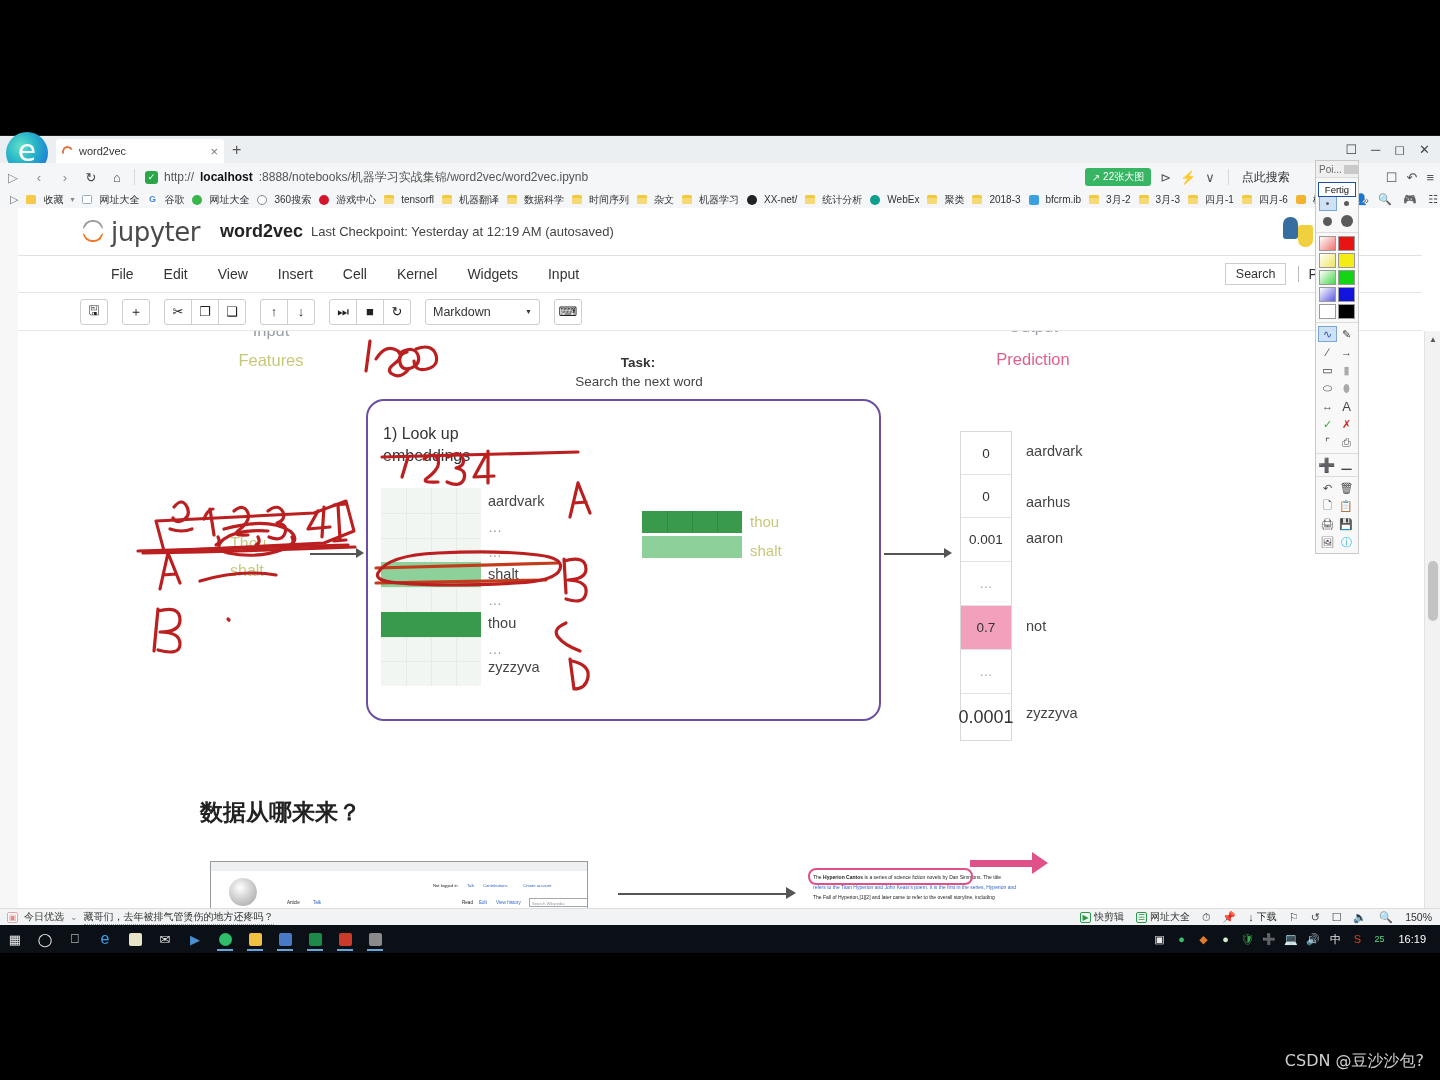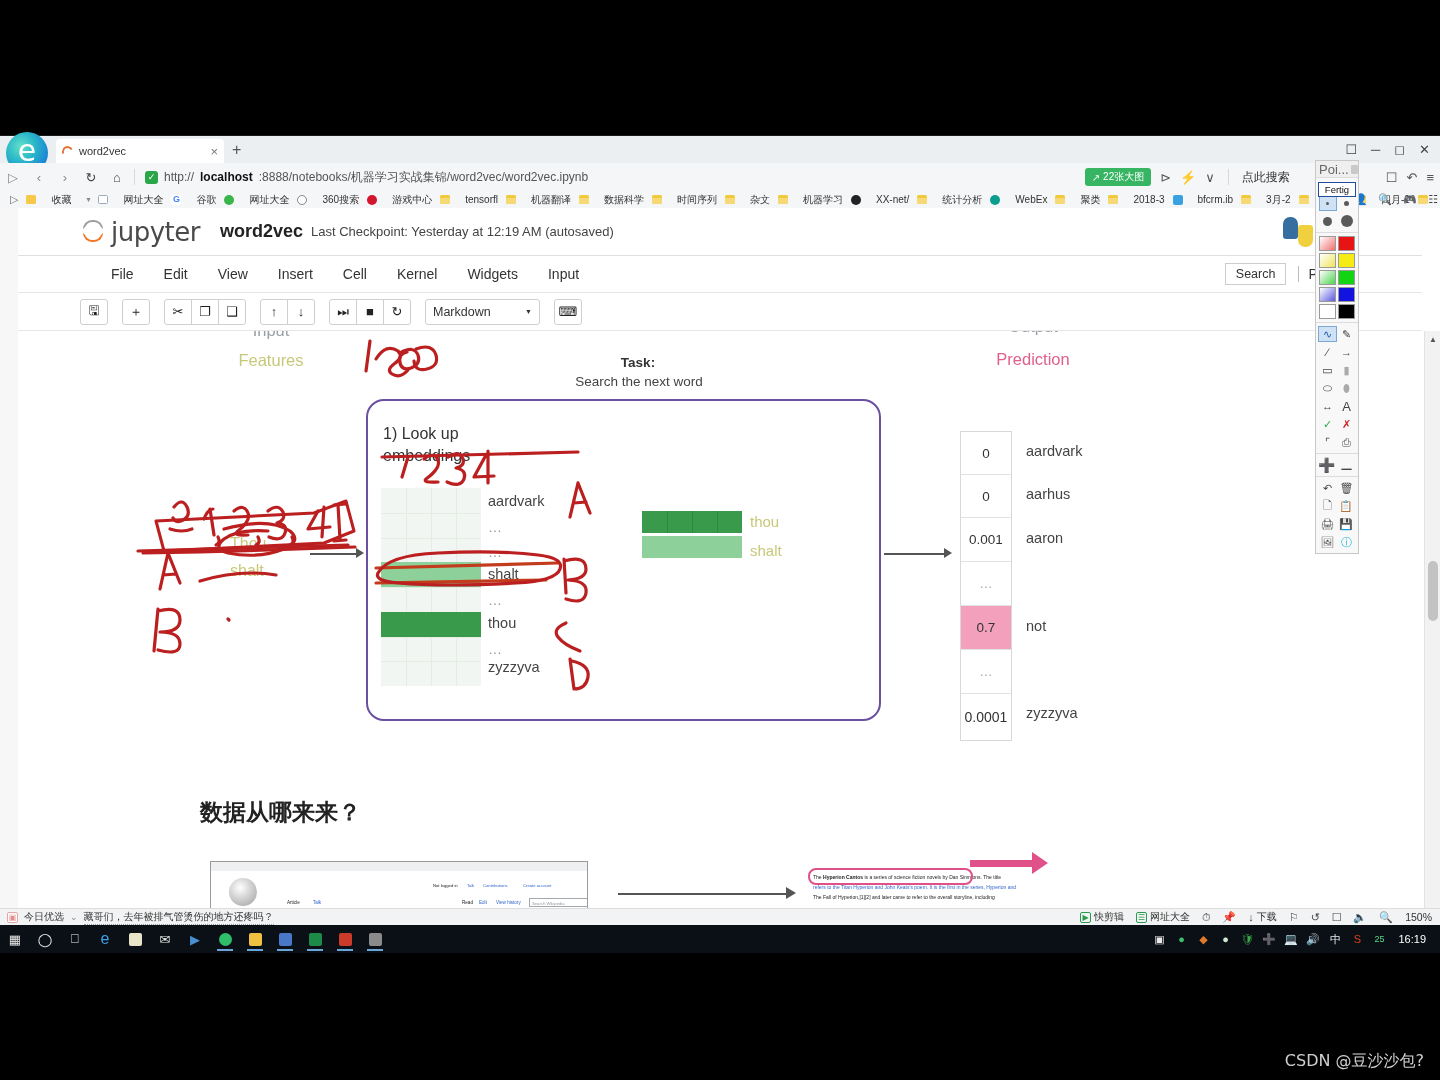--- a/index.html
+++ b/index.html
@@ -48,21 +48,21 @@
   #urlbox b { color:#111; font-weight:700; }
   .addr-right { display:flex; align-items:center; gap:9px; padding-right:6px; }
   .greenpill { background:#37b563; color:#fff; font-size:10px; padding:2px 7px; border-radius:3px;
                display:flex;align-items:center; gap:3px; cursor:pointer; }
   .addr-right .ic { font-size:13px; color:#555; cursor:pointer; }
   .searchhint { font-size:12px; color:#333; cursor:pointer; }
 
   
   #bkbar { position:relative; height:17px; background:#f5f6f7; display:flex; align-items:center;
            gap:8px; padding-left:8px; font-size:10px; color:#333; overflow:hidden; white-space:nowrap;}
-  .bk { display:flex; align-items:center; gap:15px; cursor:pointer; flex:none; }
+  .bk { display:flex; align-items:center; gap:7px; cursor:pointer; flex:none; }
   .bkico { width:10px;height:9px;border-radius:1.5px; flex:none; }
   .bkico.folder{ background:#f6d974; border-top:3px solid #f0c93d;}
   .bkico.g{ background:#fff;color:#4285f4;font-size:9px;font-weight:700;line-height:9px;text-align:center;height:10px;}
   .bkico.green{background:#39b54a;border-radius:50%;height:10px;}
   .bkico.circle{background:#fff;border:1.5px solid #888;border-radius:50%;height:10px;}
   .bkico.red{background:#d3162b;border-radius:50%;height:10px;}
   .bkico.star{background:#f7c948;}
   .bkico.phone{background:#fff;border:1px solid #9ab;}
   .bkico.dark{background:#222;border-radius:50%;height:10px;}
   .bkico.teal{background:#0b9e8e;border-radius:50%;height:10px;}
@@ -196,21 +196,21 @@
   .sb-btn{ display:flex;align-items:center;gap:3px;cursor:pointer;color:#333;}
   .sb-sq{ width:11px;height:11px;border:1px solid #2a9a4a;border-radius:2px;color:#2a9a4a;
           font-size:8px;display:flex;align-items:center;justify-content:center;}
   .sb-ic{ font-size:11px; color:#444; cursor:pointer; }
   .sb-zoom{ font-size:10.5px; color:#333; }
 
   
   #anno{ position:absolute; left:1315px; top:160px; width:44px; background:#f8f8f8;
          border:1px solid #c8c8c8; z-index:50; }
   #anno-title{ height:16px; background:#efefef; display:flex; align-items:center;
-               font-size:13px; color:#666; padding-left:3px; gap:2px; }
+               font-size:10px; color:#666; padding-left:3px; gap:2px; }
   #anno-title .tgrab{ width:15px;height:9px;background:#c9c9c9;border-radius:1px; }
   .fertig{ position:absolute; left:1318px; top:182px; width:38px; height:15px; background:#fff;
            border:1.6px solid #1f4e9c; display:flex;align-items:center;justify-content:center;
            font-size:9.5px;color:#111; z-index:60; cursor:pointer;}
   .anno-sec{ border-top:1px solid #dcdcdc; padding:2px 0; }
   .anno-row{ display:flex; justify-content:space-around; align-items:center; padding:1px 2px; }
   .dotbtn{ width:18px;height:16px;display:flex;align-items:center;justify-content:center;cursor:pointer;}
   .dotbtn.sel{ background:#cfe2f5; border:1px solid #7aa7d6; }
   .dot{ border-radius:50%; background:#5a5a5a; }
   .sw{ width:17px;height:15px; border:1px solid #9a9a9a; cursor:pointer; }
@@ -519,24 +519,24 @@
           <div class="arrow-line" style="left:866px; top:222px; width:62px;"></div>
           <div class="arrow-head" style="left:926px; top:217px;"></div>
 
           <div class="pred-table" style="left:942px; top:100px; width:52px;">
             <div class="pred-cell" style="height:43px;">0</div>
             <div class="pred-cell" style="height:43px;">0</div>
             <div class="pred-cell" style="height:44px;">0.001</div>
             <div class="pred-cell" style="height:44px;color:#aaa;">…</div>
             <div class="pred-cell" style="height:44px;background:#f2a0bb;">0.7</div>
             <div class="pred-cell" style="height:44px;color:#aaa;">…</div>
-            <div class="pred-cell" style="height:46px;font-size:14px;">0.0001</div>
+            <div class="pred-cell" style="height:46px;font-size:18px;">0.0001</div>
           </div>
           <div class="pred-word" style="left:1008px; top:112px;">aardvark</div>
-          <div class="pred-word" style="left:1008px; top:155px;text-align:right;">aarhus</div>
+          <div class="pred-word" style="left:1008px; top:163px;text-align:right;">aarhus</div>
           <div class="pred-word" style="left:1008px; top:199px;">aaron</div>
           <div class="pred-word" style="left:1008px; top:287px;">not</div>
           <div class="pred-word" style="left:1008px; top:374px;">zyzzyva</div>
 
           <svg id="ink" viewBox="0 0 1340 595">
             <g fill="none" stroke="#bb1f1f" stroke-width="3.2" stroke-linecap="round" stroke-linejoin="round">
 
               <path d="M348 40 L352 10"></path>
               <path d="M358 28 q10 -16 22 -8 q6 6 -4 13 q-8 6 -2 10 q8 5 16 -4"></path>
               <path d="M382 22 q14 -8 18 2 q3 9 -7 13 q-9 3 -11 -5 q-2 -9 7 -11"></path>

